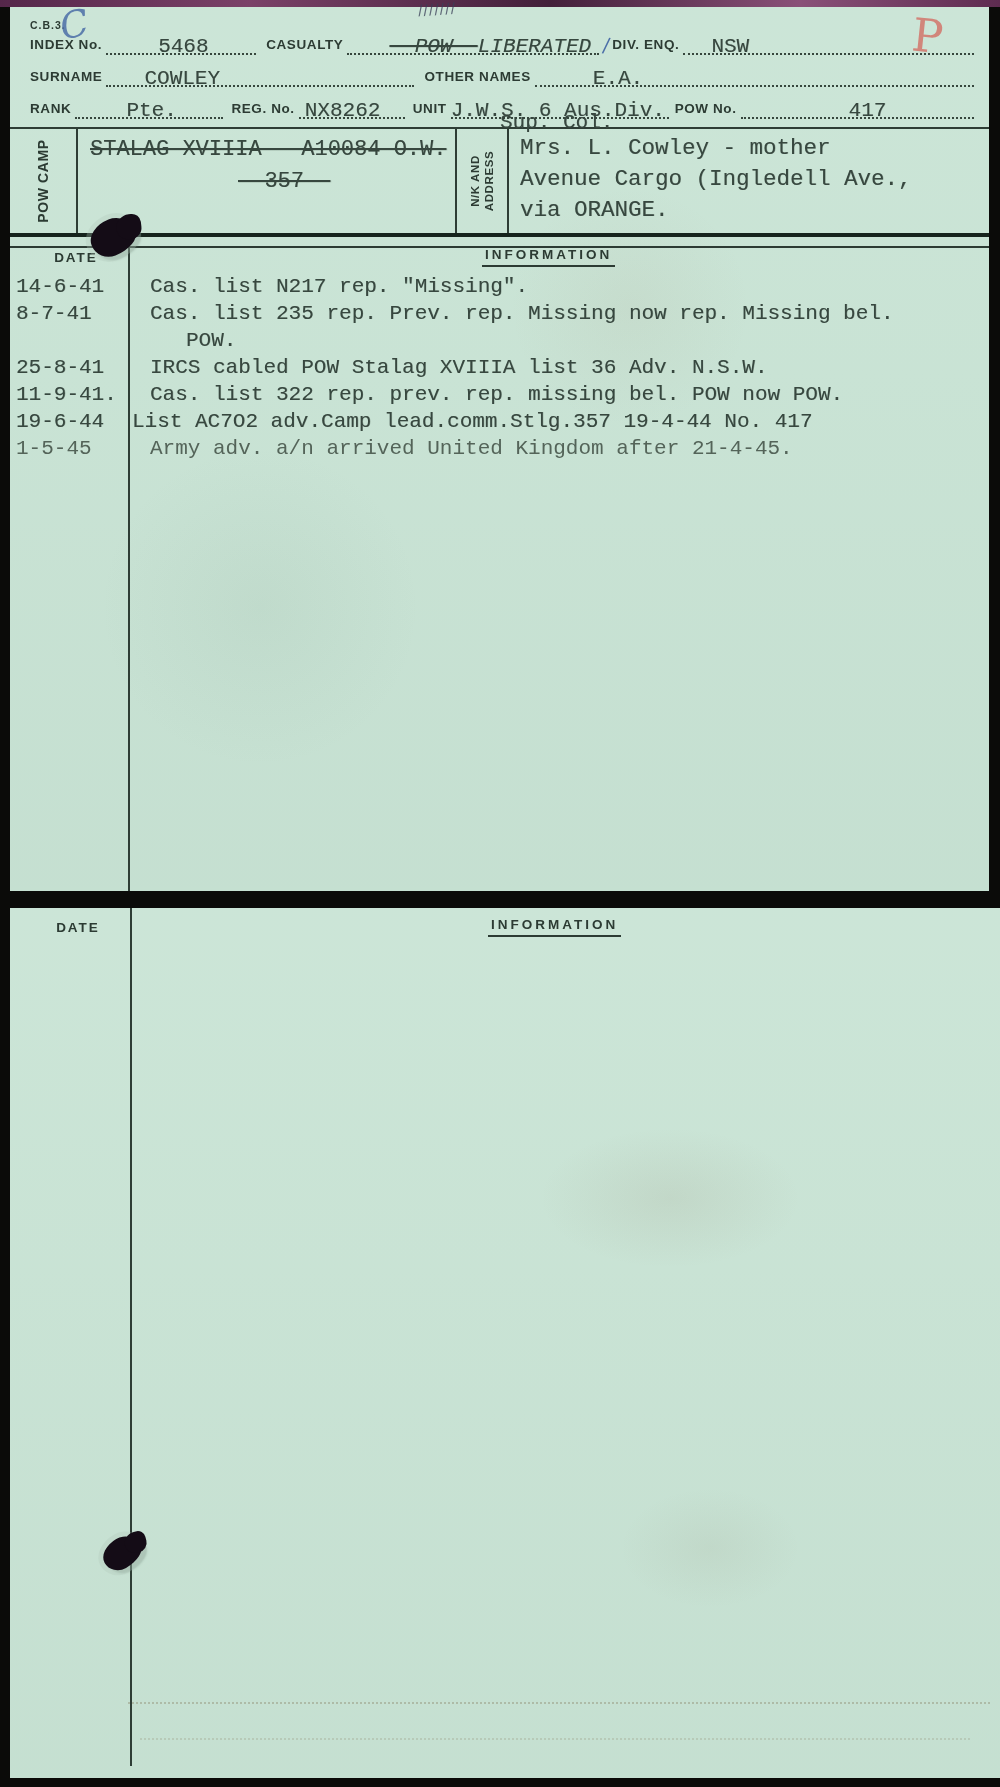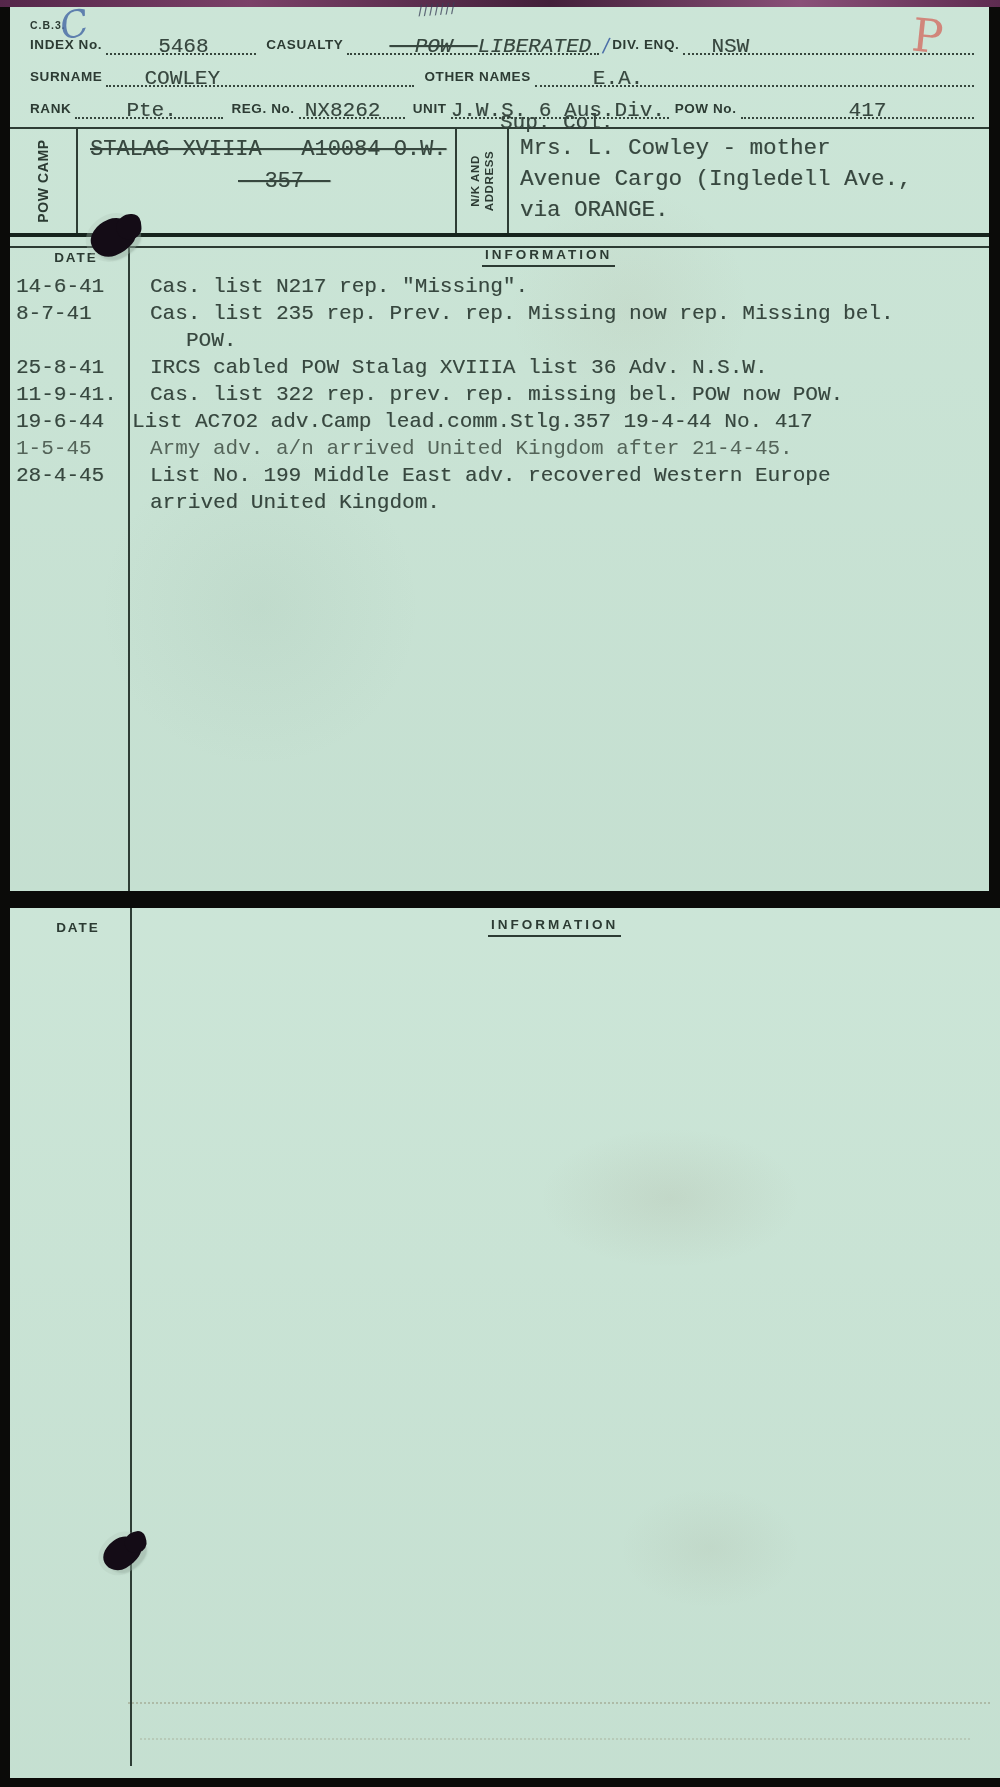--- a/index.html
+++ b/index.html
@@ -168,25 +168,20 @@
         <div class="typed tinfo tline">Cas. list 322 rep. prev. rep. missing bel. POW now POW.</div>
       </div>
       <div class="trow">
         <span class="typed tdate tline">19-6-44</span>
         <div class="typed tinfo-tight tline">List AC7O2 adv.Camp lead.comm.Stlg.357 19-4-44 No. 417</div>
       </div>
       <div class="trow faded">
         <span class="typed tdate tline">1-5-45</span>
         <div class="typed tinfo tline">Army adv. a/n arrived United Kingdom after 21-4-45.</div>
       </div>
-      <div class="trow">
-        <span class="typed tdate tline">28-4-45</span>
-        <div class="typed tinfo tline">List No. 199 Middle East adv. recovered Western Europe</div>
-        <div class="typed tinfo2-flush tline">arrived United Kingdom.</div>
-      </div>
     </div>
   </div>
 
   <div class="card card2">
     <div class="vline" style="left:120px;top:0;bottom:12px;"></div>
     <div class="print" style="position:absolute;left:16px;top:12px;width:104px;text-align:center;letter-spacing:2px;">DATE</div>
     <div class="print info-head" style="position:absolute;left:478px;top:9px;">INFORMATION</div>
 
     <div class="blot" style="left:92px;top:630px;width:40px;height:30px;transform:rotate(-30deg);"></div>
 

